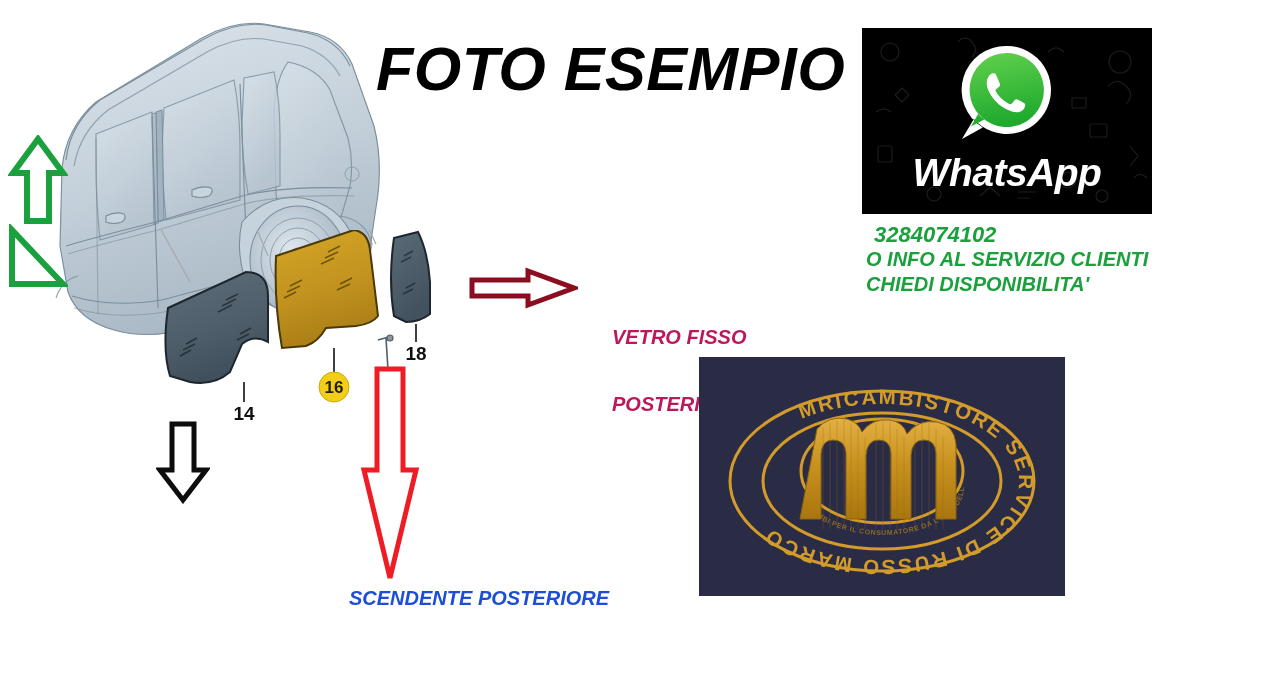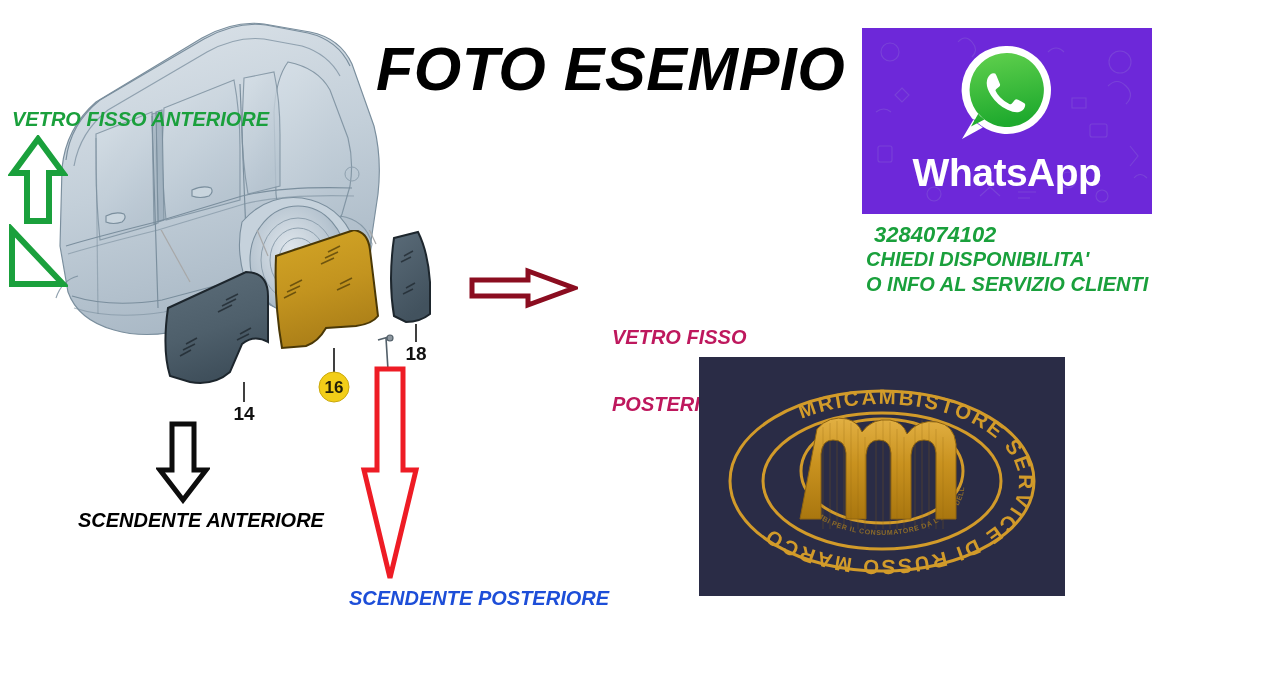--- a/index.html
+++ b/index.html
@@ -88,22 +88,23 @@
   #arrow-black { left: 156px; top: 420px; }
   #arrow-red-bright { left: 360px; top: 366px; }
 
   
   #whatsapp-banner {
     position: absolute;
     left: 862px;
     top: 28px;
     width: 290px;
     height: 186px;
-    background: #6d28d9;
+    background: #000000;
     overflow: hidden;
+    font-style: italic;
   }
   #whatsapp-pattern {
     position: absolute;
     inset: 0;
     opacity: 0.14;
   }
   #whatsapp-logo-mark {
     position: absolute;
     left: 50%;
     top: 14px;
@@ -336,28 +337,26 @@
   </svg>
 
   <svg id="arrow-black" class="arrow-svg" width="54" height="84" viewBox="0 0 54 84" xmlns="http://www.w3.org/2000/svg">
     <path d="M16 4 L38 4 L38 50 L50 50 L27 80 L4 50 L16 50 Z" fill="#ffffff" stroke="#0d0d0d" stroke-width="5" stroke-linejoin="miter"></path>
   </svg>
 
   <svg id="arrow-red-bright" class="arrow-svg" width="60" height="218" viewBox="0 0 60 218" xmlns="http://www.w3.org/2000/svg">
     <path d="M17 3 L43 3 L43 104 L56 104 L30 212 L4 104 L17 104 Z" fill="#ffffff" stroke="#ee1c25" stroke-width="5" stroke-linejoin="miter"></path>
   </svg>
 
-  <div class="callout" id="label-vetro-fisso-anteriore">VETRO FISSO ANTERIORE</div>
 
   <div class="callout" id="label-vetro-fisso-posteriore">
     <div>VETRO FISSO</div>
     <div>POSTERIORE</div>
   </div>
 
-  <div class="callout" id="label-scendente-anteriore">SCENDENTE ANTERIORE</div>
 
   <div class="callout" id="label-scendente-posteriore">SCENDENTE POSTERIORE</div>
 
   <div id="whatsapp-banner">
     <svg id="whatsapp-pattern" viewBox="0 0 290 186" xmlns="http://www.w3.org/2000/svg">
       <g stroke="#bfd8cf" stroke-width="1.1" fill="none">
         <circle cx="28" cy="24" r="9"></circle>
           <circle cx="258" cy="34" r="11"></circle>
         <circle cx="206" cy="152" r="8"></circle>
           <circle cx="72" cy="166" r="7"></circle>
@@ -393,22 +392,22 @@
                l-2.9 3.5 q-1 1.1 -2.6 0.4 q-5.3 -2.4 -9.2 -6.6 q-3.5 -3.8 -4.4 -6.2
                q-0.5 -1.3 0.6 -2.2 l3.1 -2.5 q1.1 -0.9 0.5 -2.4 l-3.5 -8.4
                q-0.5 -1.3 -1.2 -2.1 Z" fill="#ffffff"></path>
     </svg>
 
     <div id="whatsapp-wordmark">WhatsApp</div>
   </div>
 
   <div id="contact-block">
     <div id="contact-phone">3284074102</div>
+    <div class="contact-line">O INFO AL SERVIZIO CLIENTI</div>
     <div class="contact-line">CHIEDI DISPONIBILITA'</div>
-    <div class="contact-line">O INFO AL SERVIZIO CLIENTI</div>
   </div>
 
   <div id="shop-logo">
     <svg id="shop-logo-svg" viewBox="0 0 366 239" xmlns="http://www.w3.org/2000/svg">
       <defs>
         <path id="ringPath" d="M183 41 a148 84 0 0 1 0 168 a148 84 0 0 1 0 -168"></path>
         <path id="ringTextPath" d="M46 125 a137 78 0 0 1 274 0 a137 78 0 0 1 -274 0"></path>
         <path id="innerTextPath" d="M101 131 a82 47 0 0 0 164 0"></path>
         <linearGradient id="goldGrad" x1="0" y1="0" x2="0" y2="1">
           <stop offset="0%" stop-color="#e2b043"></stop>

